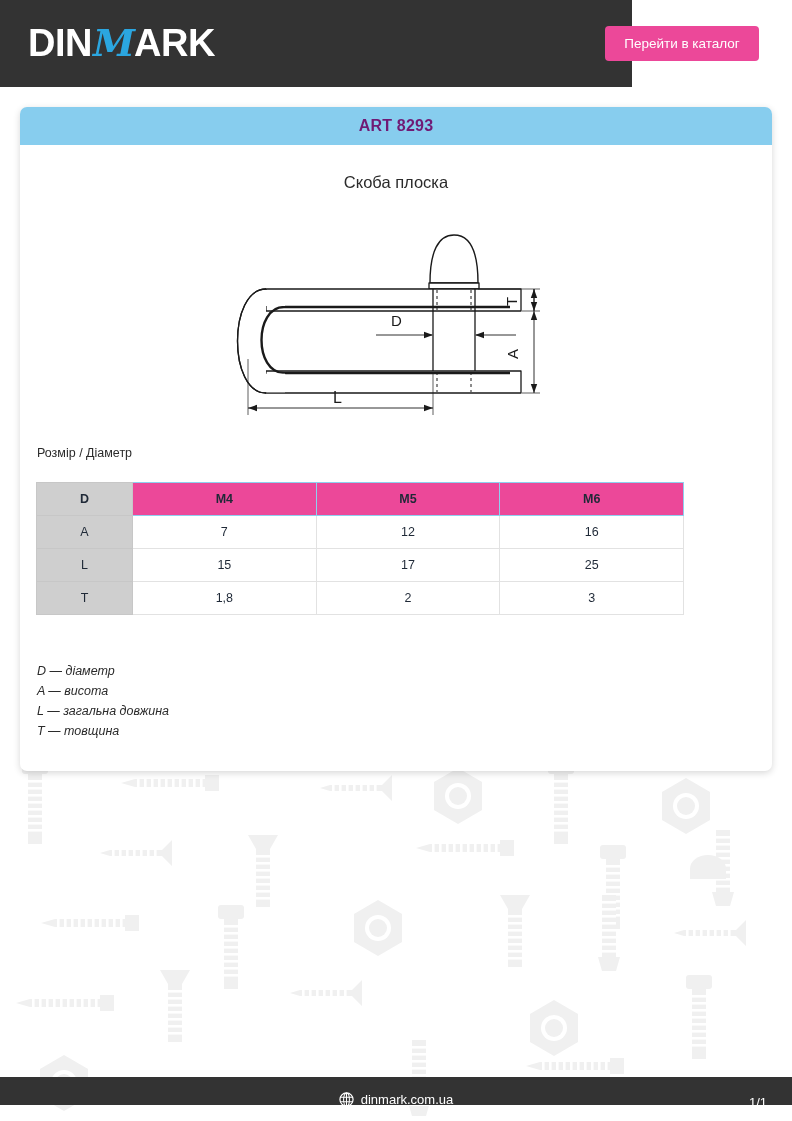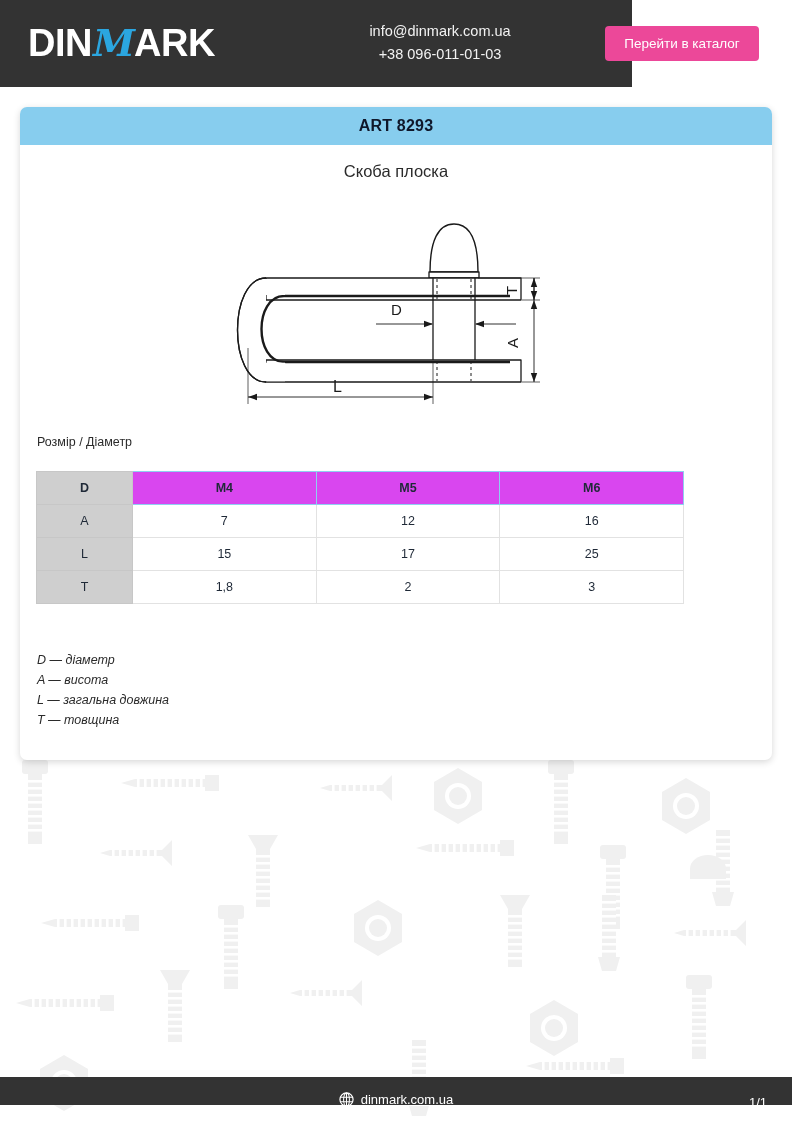--- a/index.html
+++ b/index.html
@@ -96,26 +96,26 @@
   .card-header {
     height: 38px;
     background: #87cdee;
     display: flex;
     align-items: center;
     justify-content: center;
   }
   .card-header .art {
     font-size: 16px;
     font-weight: 700;
-    color: #0f172a;
+    color: #701a75;
     letter-spacing: 0.2px;
   }
 
   .product-title {
-    margin-top: 17px;
+    margin-top: 28px;
     text-align: center;
     font-size: 16.5px;
     color: #2b2b2b;
   }
 
   
   .drawing-wrap {
     margin-top: 12px;
     height: 230px;
     display: flex;
@@ -145,21 +145,21 @@
     font-size: 12.5px;
     color: #1f2937;
     border: 1px solid #e2e2e2;
   }
   table.spec col.lead { width: 96px; }
   table.spec td.lead {
     background: #cfcfcf;
     border-color: #c7c7c7;
   }
   table.spec tr.head td.val {
-    background: #d946ef;
+    background: #ec4899;
     font-weight: 700;
     border-color: #8ed0f0;
   }
   table.spec tr.head td.lead { font-weight: 700; }
 
   
   .legend {
     margin: 46px 0 0 17px;
     font-size: 12.5px;
     color: #2b2b2b;
@@ -317,24 +317,20 @@
     <use href="#fp-anchor-v" x="408" y="1040"></use>
     <use href="#fp-screw-h" x="540" y="1058"></use>
   </g>
 </svg>
 
 <div class="topbar">
   <div class="logo">
     <span>DIN</span><span class="m-accent">M</span><span>ARK</span>
   </div>
 
-  <div class="contact">
-    <div>info@dinmark.com.ua</div>
-    <div>+38 096-011-01-03</div>
-  </div>
 
   <button class="catalog-btn">Перейти в каталог</button>
 </div>
 
 <div class="card">
 
   <div class="card-header">
     <span class="art">ART 8293</span>
   </div>
 

